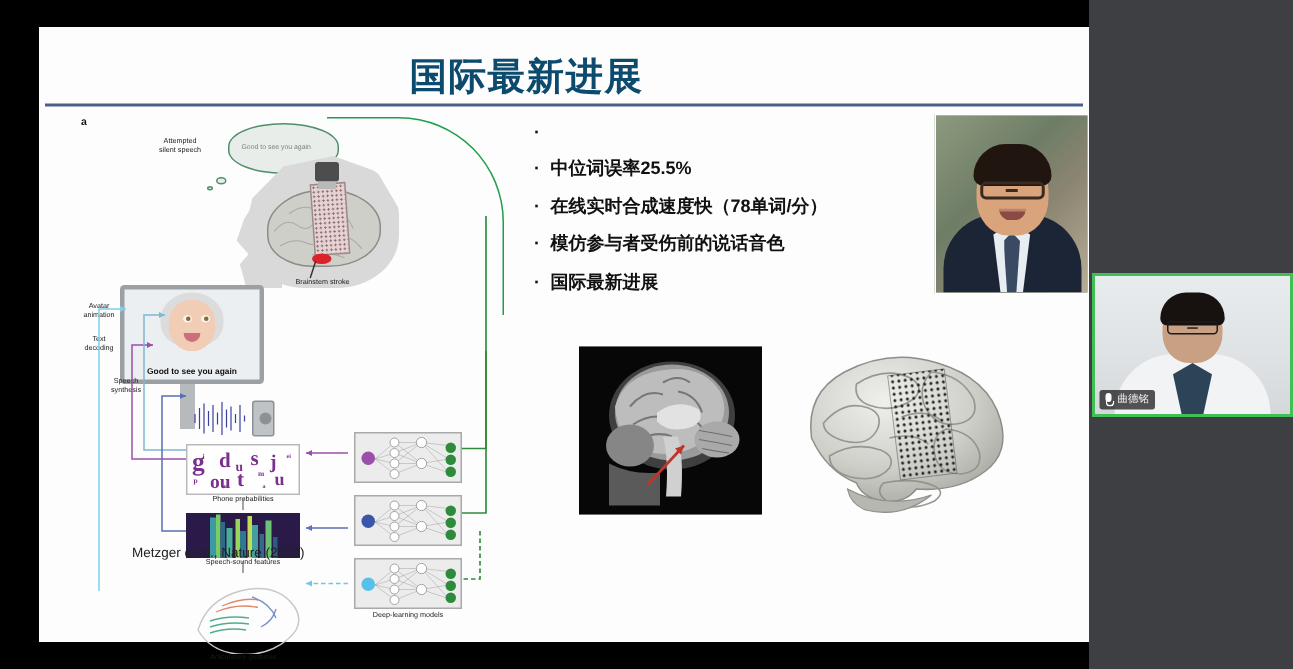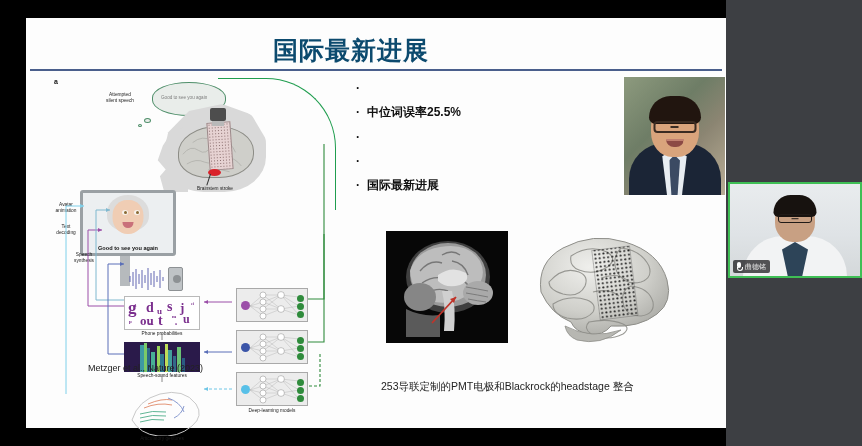--- a/index.html
+++ b/index.html
@@ -559,23 +559,25 @@
     <div class="bullets">
       <div class="bullet">
         <span class="dot">·</span>
       </div>
       <div class="bullet">
         <span class="dot">·</span>
         <span>中位词误率25.5%</span>
       </div>
       <div class="bullet">
         <span class="dot">·</span>
+        <span>在线实时合成速度快（78单词/分）</span>
       </div>
       <div class="bullet">
         <span class="dot">·</span>
+        <span>模仿参与者受伤前的说话音色</span>
       </div>
       <div class="bullet">
         <span class="dot">·</span>
         <span>国际最新进展</span>
       </div>
     </div>
 
     <div class="portrait">
       <div class="p-bg"></div>
       <div class="p-body"></div>
@@ -642,15 +644,14 @@
           <path d="M70 66 q16 -4 26 4"></path>
         </g>
         <g transform="rotate(-7 92 66)">
           <rect x="74" y="22" width="38" height="70" fill="url(#grid)" opacity="0.95"></rect>
           <rect x="74" y="22" width="38" height="70" fill="none" stroke="#2a2a2a" stroke-width="0.5" opacity="0.5"></rect>
         </g>
         <path d="M42 100 q26 14 56 4 q-20 16 -44 10 q-10 -4 -12 -14 z" fill="#b7b7b2" stroke="#8e8e89" stroke-width="0.8"></path>
       </svg>
     </div>
 
-    <div class="fig-caption">253导联定制的PMT电极和Blackrock的headstage 整合</div>
   </div>
 </div>
 
 </body></html>

